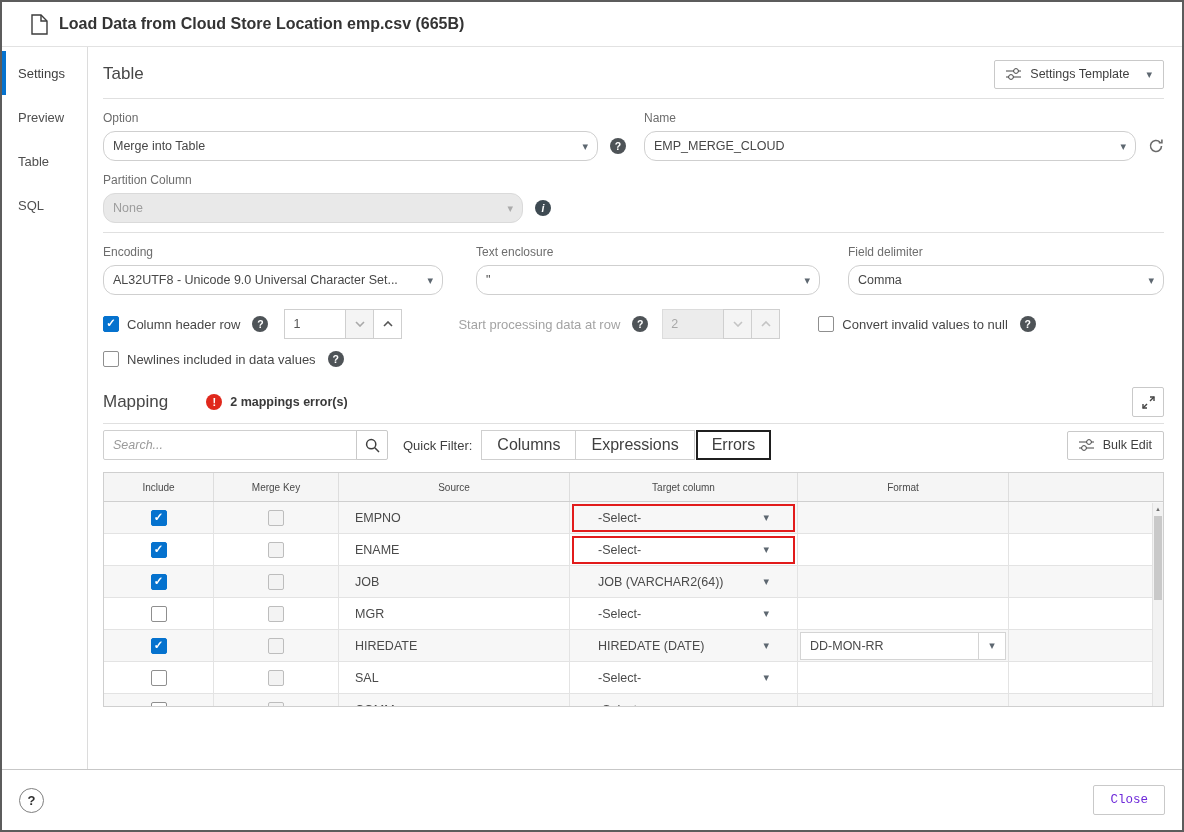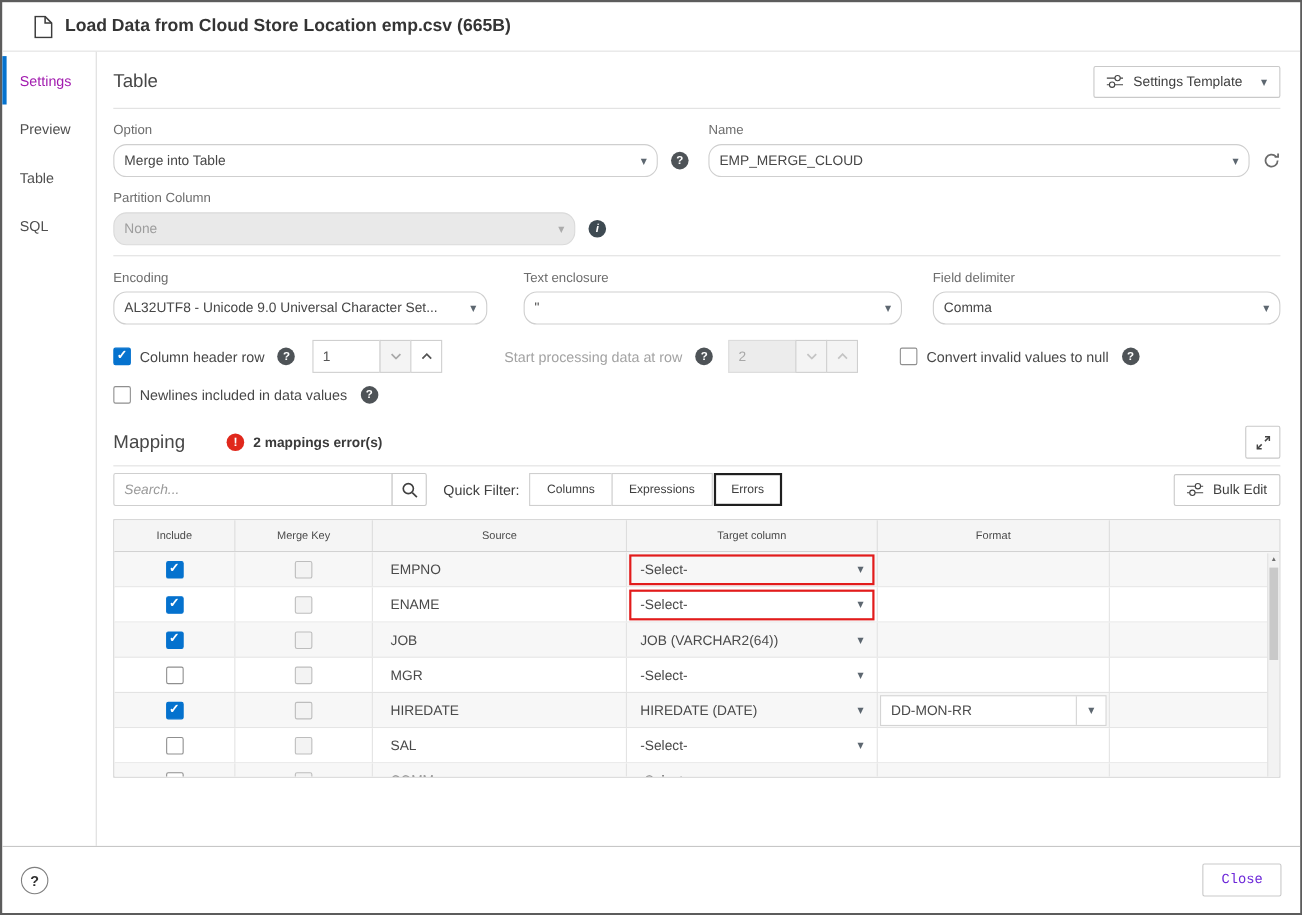--- a/index.html
+++ b/index.html
@@ -9,21 +9,21 @@
   .window { position:relative; width:1184px; height:832px; border:2px solid #5c5c5c; background:#fff; overflow:hidden; }
 
   
   .titlebar { height:45px; display:flex; align-items:center; gap:11px; padding-left:29px; border-bottom:1px solid #e2e2e2; }
   .titlebar .title { font-size:16px; font-weight:bold; color:#343434; }
 
   
   .main { display:flex; height:722px; }
   .sidebar { width:86px; border-right:1px solid #dcdcdc; padding-top:4px; flex:none; }
   .side-item { height:44px; display:flex; align-items:center; padding-left:12px; font-size:13px; color:#4f4f4f; border-left:4px solid transparent; cursor:pointer; }
-  .side-item.active { color:#a21caf; border-left-color:#0572ce; }
+  .side-item.active { color:#404040; border-left-color:#0572ce; }
 
   .content { flex:1; padding:4px 18px 0 15px; overflow:hidden; position:relative; }
 
   h2 { font-size:17px; font-weight:400; color:#474747; }
   .sec-head { display:flex; align-items:center; margin-top:8px; height:30px; }
   .sec-head .push { margin-left:auto; }
   .rule { border:0; border-top:1px solid #e0e0e0; margin-top:9px; }
 
   
   .btn { display:inline-flex; align-items:center; gap:9px; height:29px; padding:0 11px; background:#fff;
@@ -86,38 +86,38 @@
   .err-text { font-size:12.5px; font-weight:bold; color:#3a3a3a; }
 
   .map-toolbar { display:flex; align-items:center; margin-top:6px; }
   .search-input { width:254px; height:30px; border:1px solid #cfcfcf; border-radius:2px 0 0 2px; padding:0 9px;
                   font-size:12.5px; color:#444; font-family:inherit; }
   .search-input::placeholder { color:#9a9a9a; font-style:italic; }
   .search-btn { border-radius:0 2px 2px 0; margin-left:-1px; }
   .qf-label { margin-left:15px; font-size:13px; color:#3f3f3f;text-align:center; }
   .filter-group { display:flex; margin-left:10px; }
   .filter-btn { height:30px; padding:0 15px; background:#fff; border:1px solid #cfcfcf; margin-left:-1px;
-                font-size:11px; color:#3f3f3f; cursor:pointer; font-family:inherit; }
+                font-size:16px; color:#3f3f3f; cursor:pointer; font-family:inherit; }
   .filter-btn.selected { border:2px solid #1f1f1f; padding:0 14px; position:relative; z-index:2; margin-left:1px; }
 
   
   .mtable { margin-top:12px; border:1px solid #cfcfcf; position:relative; }
   .thead, .trow { display:grid; grid-template-columns:110px 125px 231px 228px 211px 1fr; }
   .thead { height:29px; background:#f5f5f5; border-bottom:1px solid #cfcfcf; }
   .th { display:flex; align-items:center; justify-content:center; font-size:10px; color:#4a4a4a; border-right:1px solid #ddd; }
   .th:last-child { border-right:0; }
   .tbody { height:204px; overflow:hidden; }
   .trow { height:32px; border-bottom:1px solid #e3e3e3; background:#fff; }
   .trow:nth-child(odd) { background:#f7f7f7; }
   .tcell { display:flex; align-items:center; border-right:1px solid #e3e3e3; padding:0 8px; }
   .tcell:last-child { border-right:0; }
   .c-include, .c-merge { justify-content:center; }
   .c-source { padding-left:16px; font-size:12.5px; color:#4a4a4a; }
   .c-target, .c-format { padding:0 2px; }
-  .cell-select { flex:1; height:28px; display:flex; align-items:center; padding:0 8px; font-size:12.5px; color:#4a4a4a;
+  .cell-select { flex:1; height:28px; display:flex; align-items:center; padding:0 24px; font-size:12.5px; color:#4a4a4a;
                  cursor:pointer; border:2px solid transparent; }
   .cell-select.error { border-color:#e21b1b; }
   .cell-select .sel-text { flex:1; white-space:nowrap; overflow:hidden; }
   .cell-select.fmt { border:1px solid #d4d4d4; background:#fff; padding:0; }
   .fmt .sel-text { padding:0 9px; }
   .fmt-div { width:1px; align-self:stretch; background:#d4d4d4; flex:none; }
   .fmt .caret { width:26px; display:flex; justify-content:center; margin:0; }
   .cell-select.hidden { visibility:hidden; }
 
   .vscroll { position:absolute; top:30px; right:0; bottom:0; width:11px; background:#f2f2f2; border-left:1px solid #e2e2e2; }

